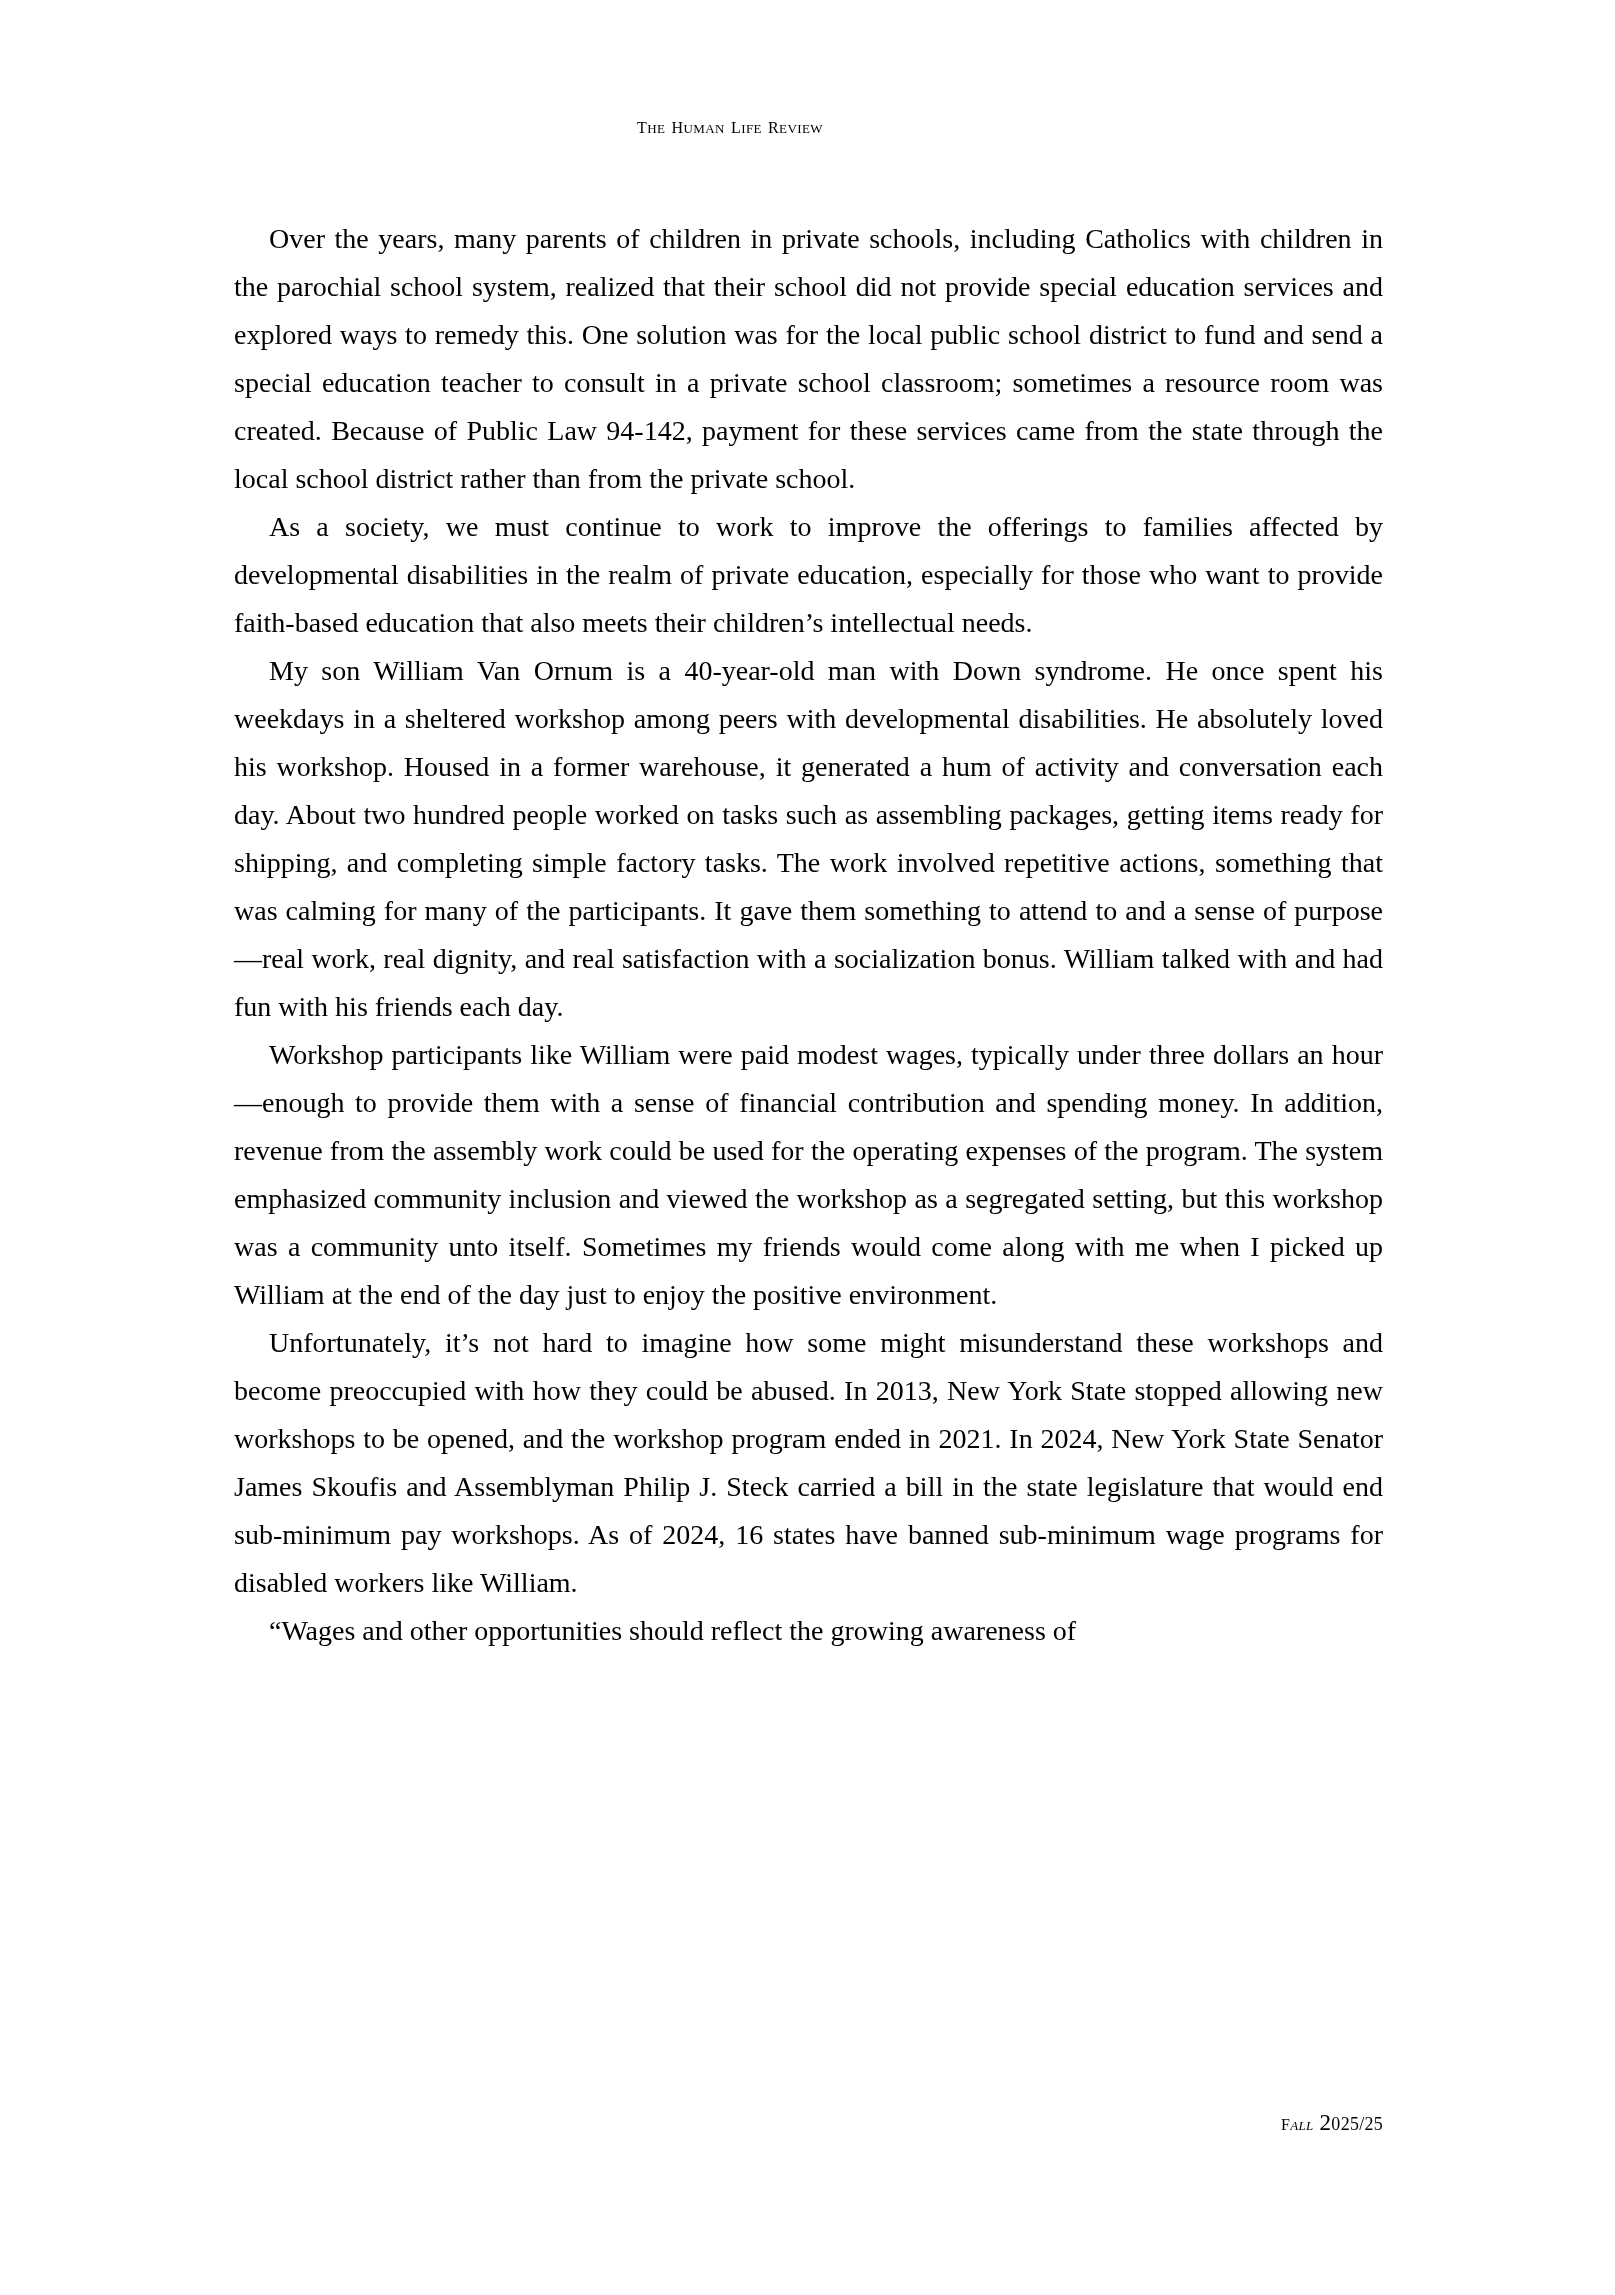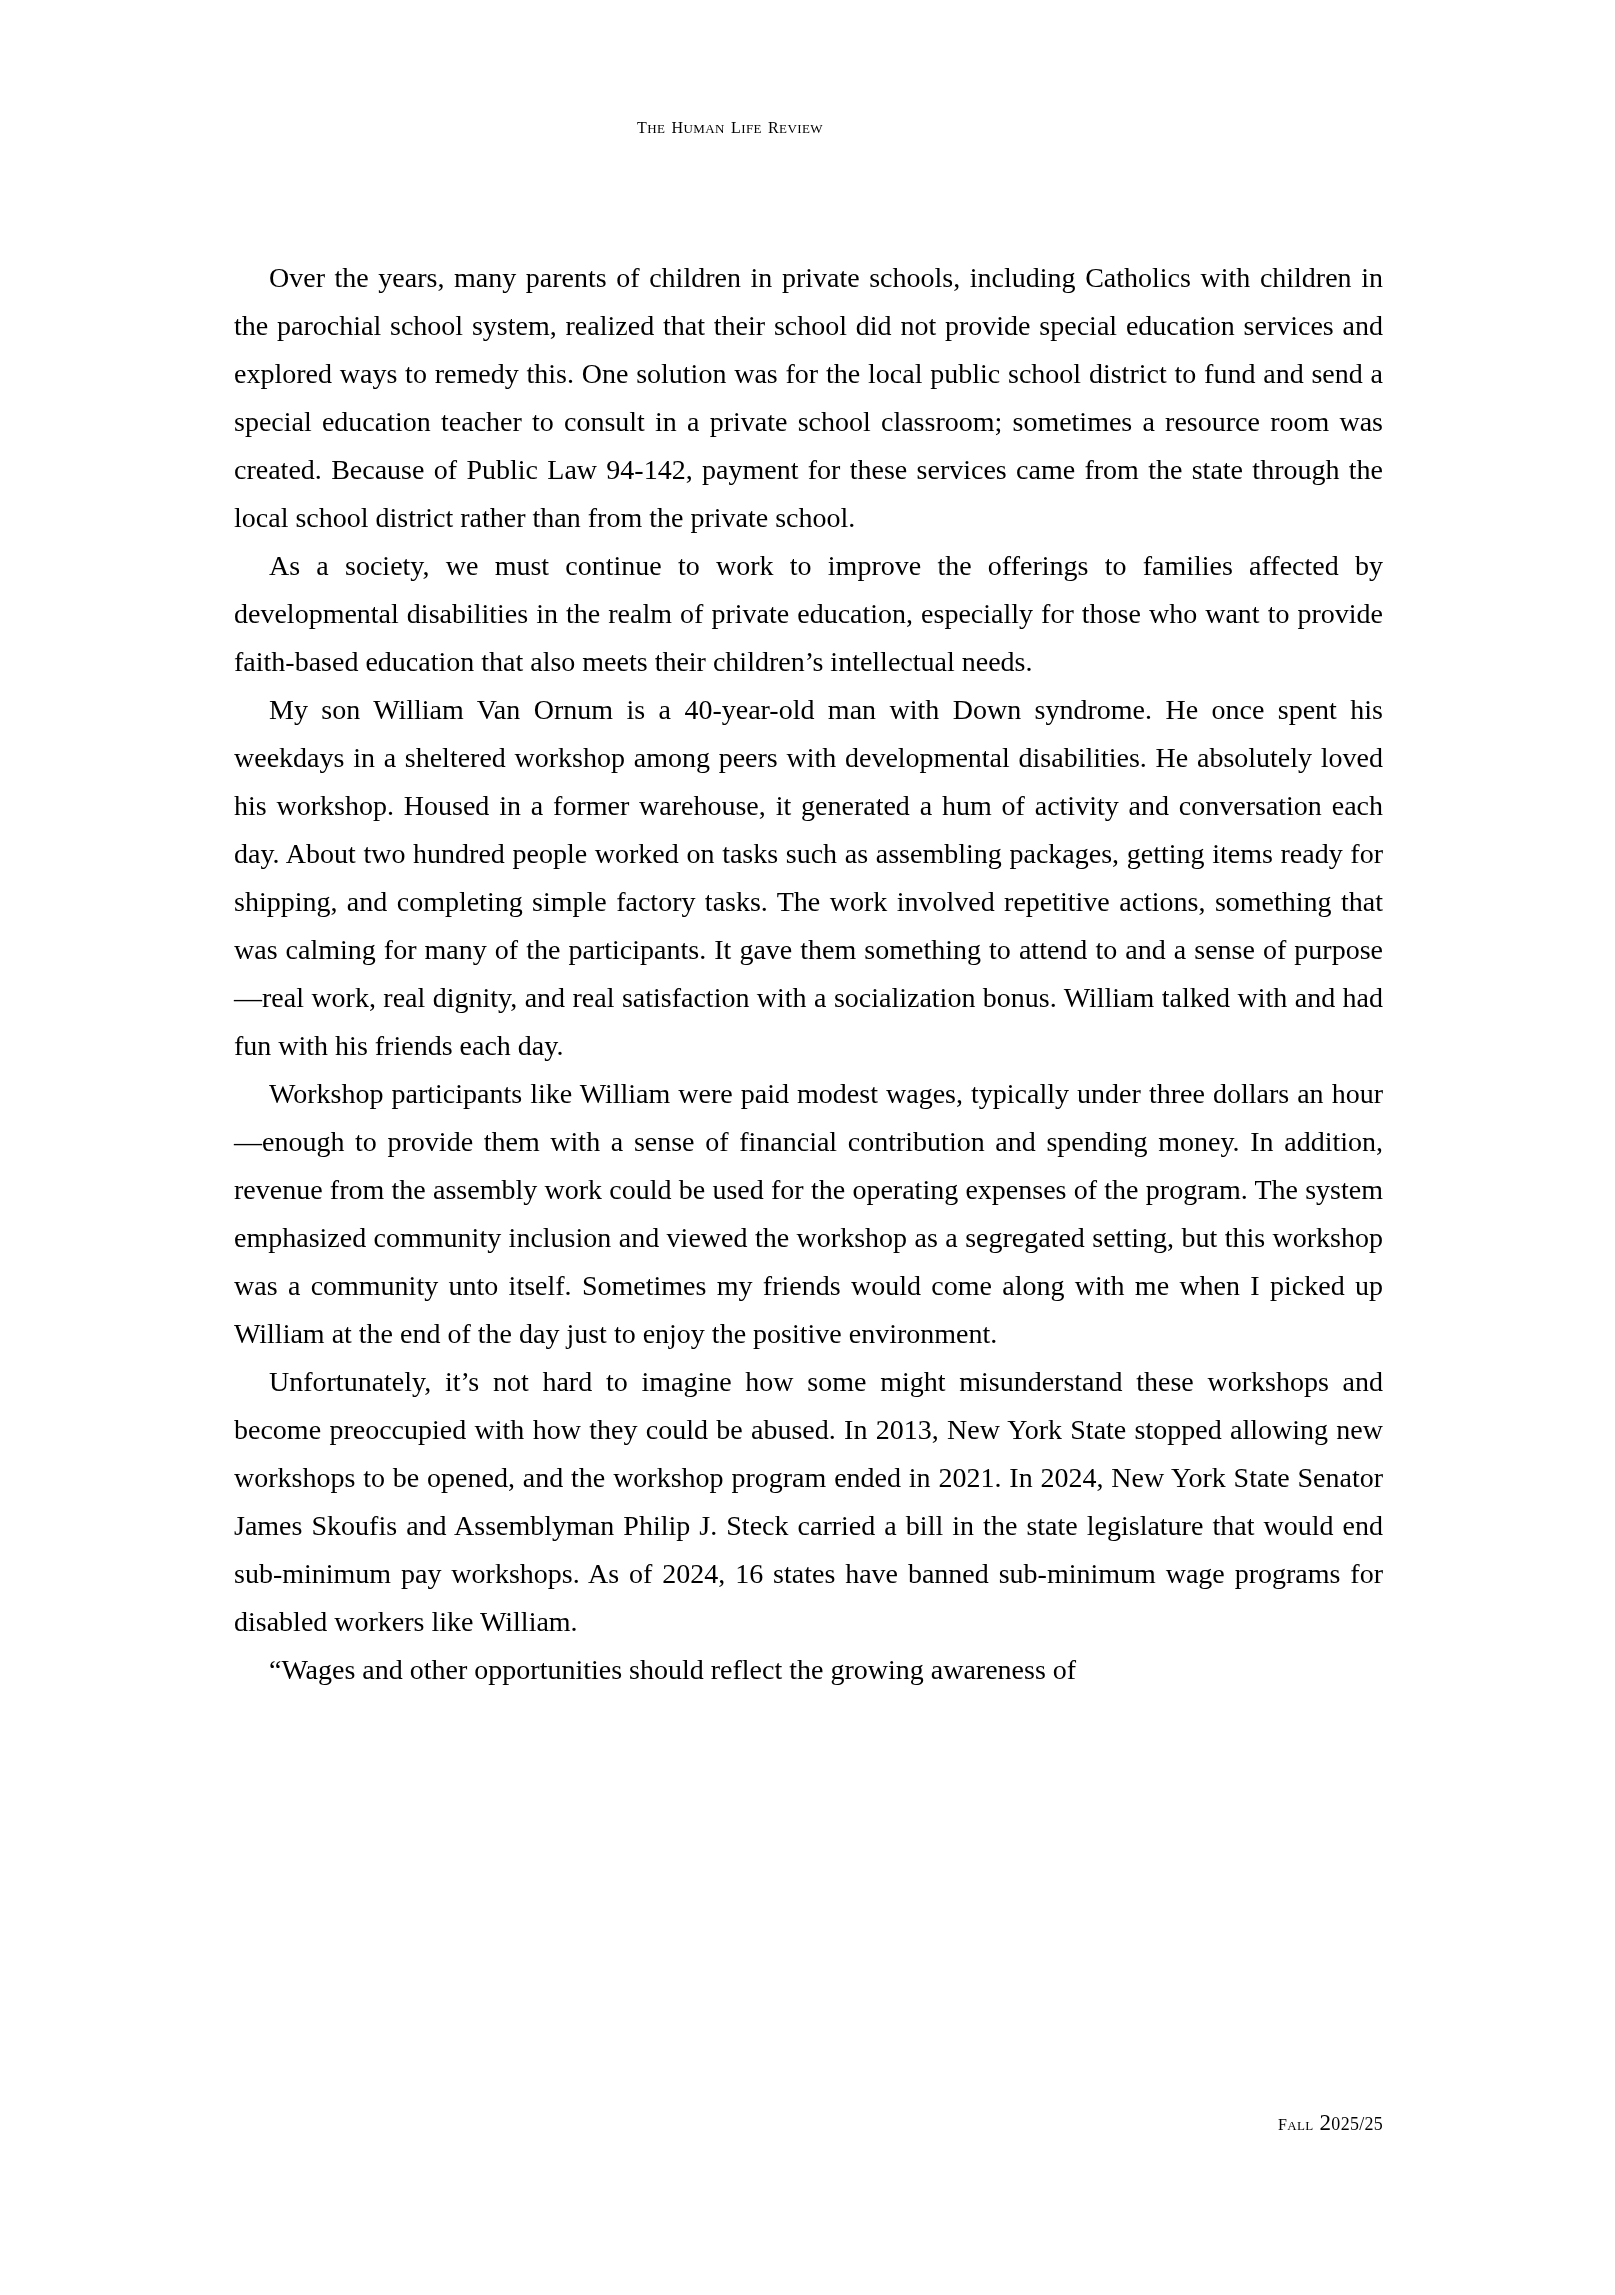--- a/index.html
+++ b/index.html
@@ -29,21 +29,20 @@
     letter-spacing: 0.4px;
     font-variant: small-caps;
     font-feature-settings: "smcp";
     text-transform: lowercase;
   }
   .content {
     position: absolute;
     left: 234px;
     top: 215px;
     width: 1149px;
-    margin-top: 39px;
   }
   p.body-par {
     margin: 0;
     font-size: 28px;
     line-height: 48px;
     text-align: justify;
     text-justify: inter-word;
     text-indent: 35px;
     hyphens: none;
   }
@@ -87,17 +86,17 @@
 
     <p class="body-par">Workshop participants like William were paid modest wages, typically under three dollars an hour—enough to provide them with a sense of financial contribution and spending money. In addition, revenue from the assembly work could be used for the operating expenses of the program. The system emphasized community inclusion and viewed the workshop as a segregated setting, but this workshop was a community unto itself. Sometimes my friends would come along with me when I picked up William at the end of the day just to enjoy the positive environment.</p>
 
     <p class="body-par">Unfortunately, it’s not hard to imagine how some might misunderstand these workshops and become preoccupied with how they could be abused. In 2013, New York State stopped allowing new workshops to be opened, and the workshop program ended in 2021. In 2024, New York State Senator James Skoufis and Assemblyman Philip J. Steck carried a bill in the state legislature that would end sub-minimum pay workshops. As of 2024, 16 states have banned sub-minimum wage programs for disabled workers like William.</p>
 
     <p class="body-par">“Wages and other opportunities should reflect the growing awareness of</p>
 
   </div>
 
   <div class="folio">
-    <span><span style="font-size: 1em;">F</span><span style="font-size: 0.78em;">ALL</span> <span style="font-size: 1em;">2</span><span style="font-size: 0.78em;">025/25</span></span>
+    <span><span style="font-size: 1em;">F</span><span style="font-size: 0.78em; font-style: italic;">ALL</span> <span style="font-size: 1em;">2</span><span style="font-size: 0.78em;">025/25</span></span>
   </div>
 
 </div>
 
 
 </body></html>

